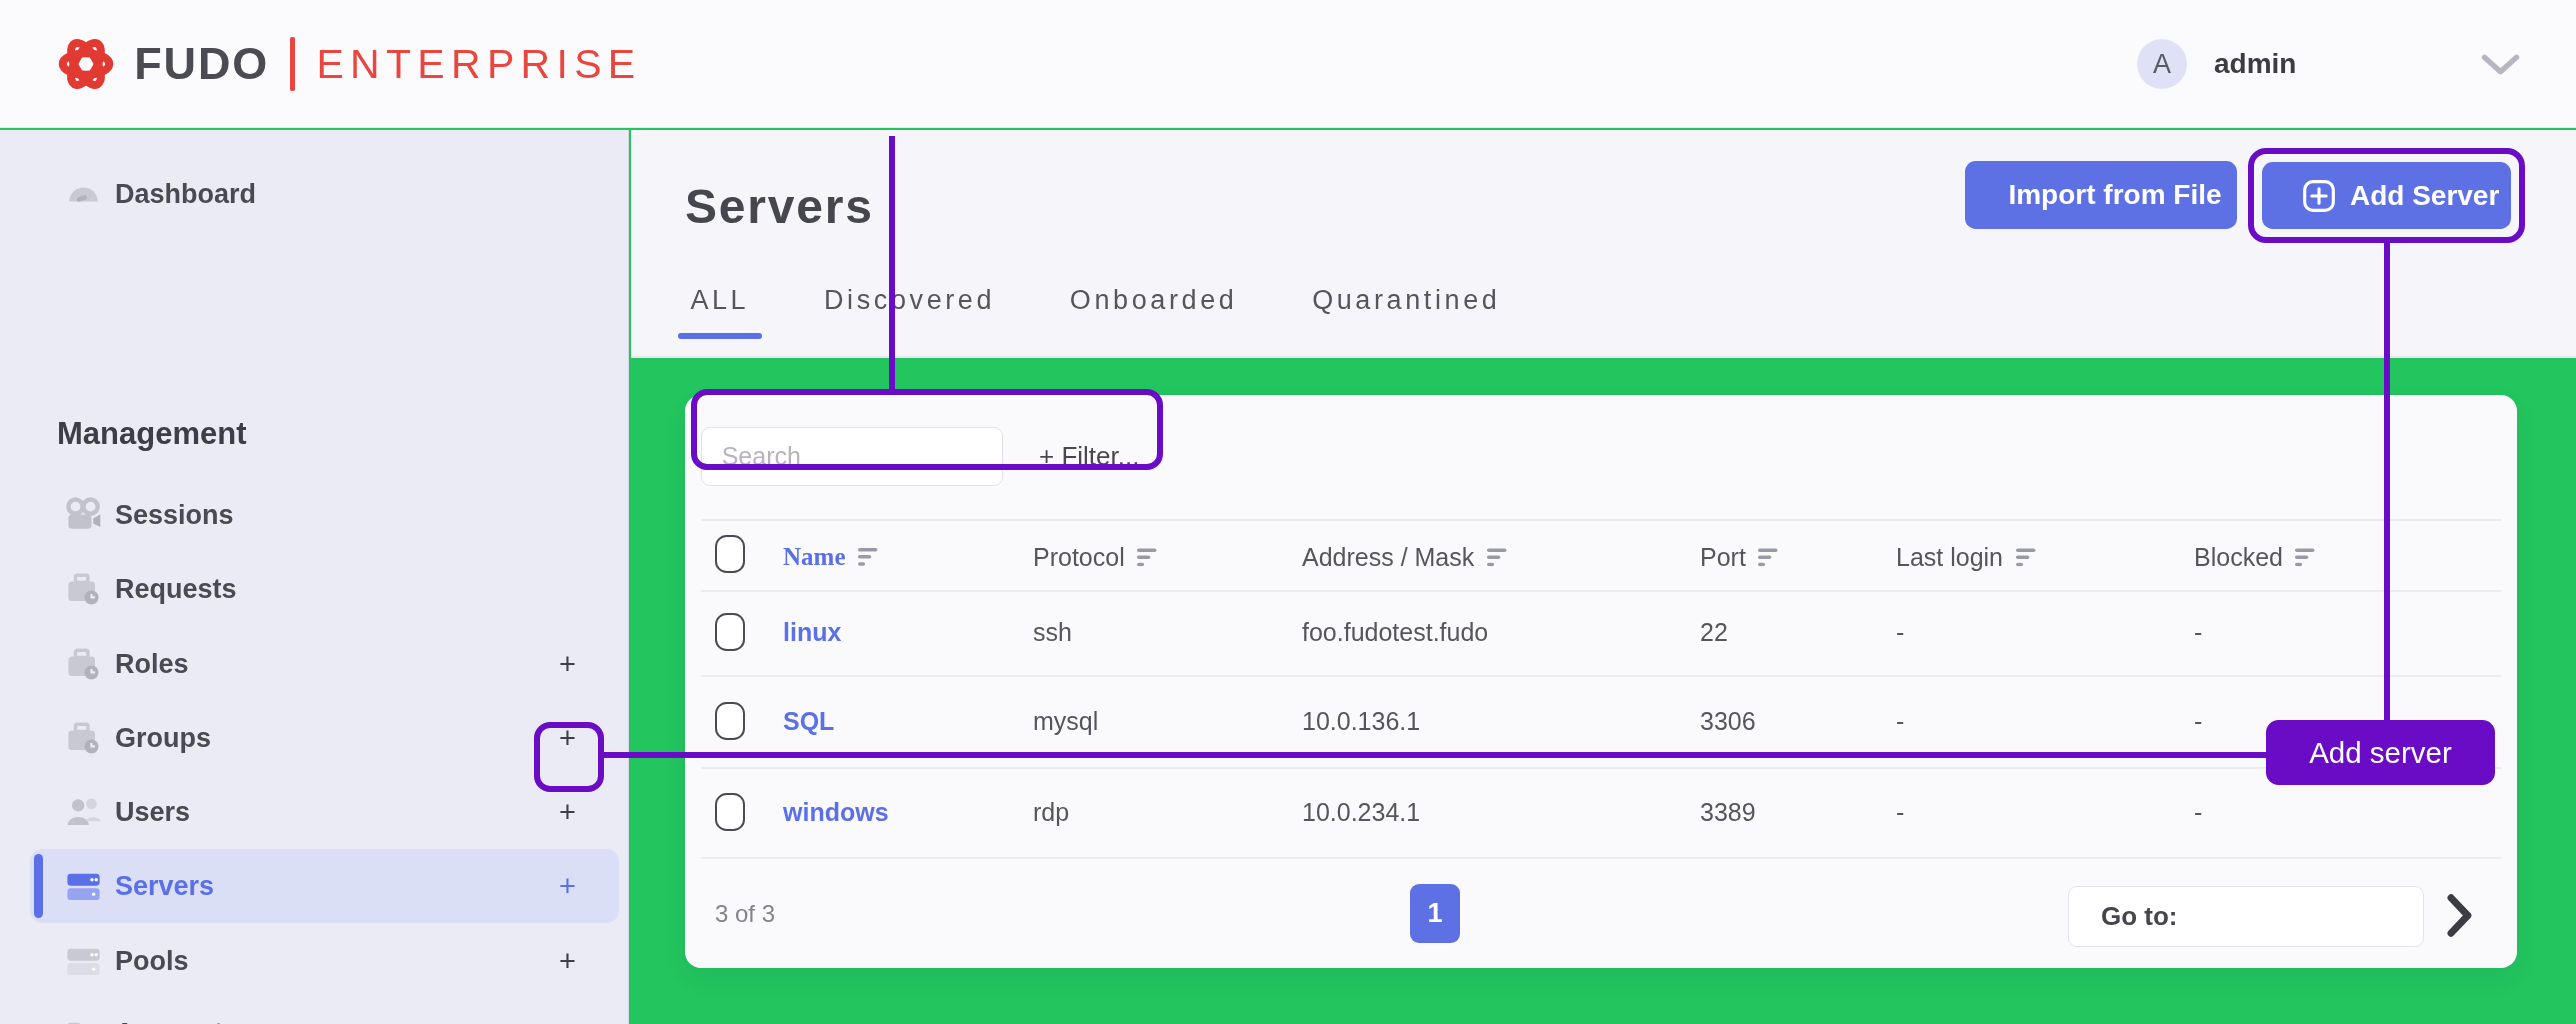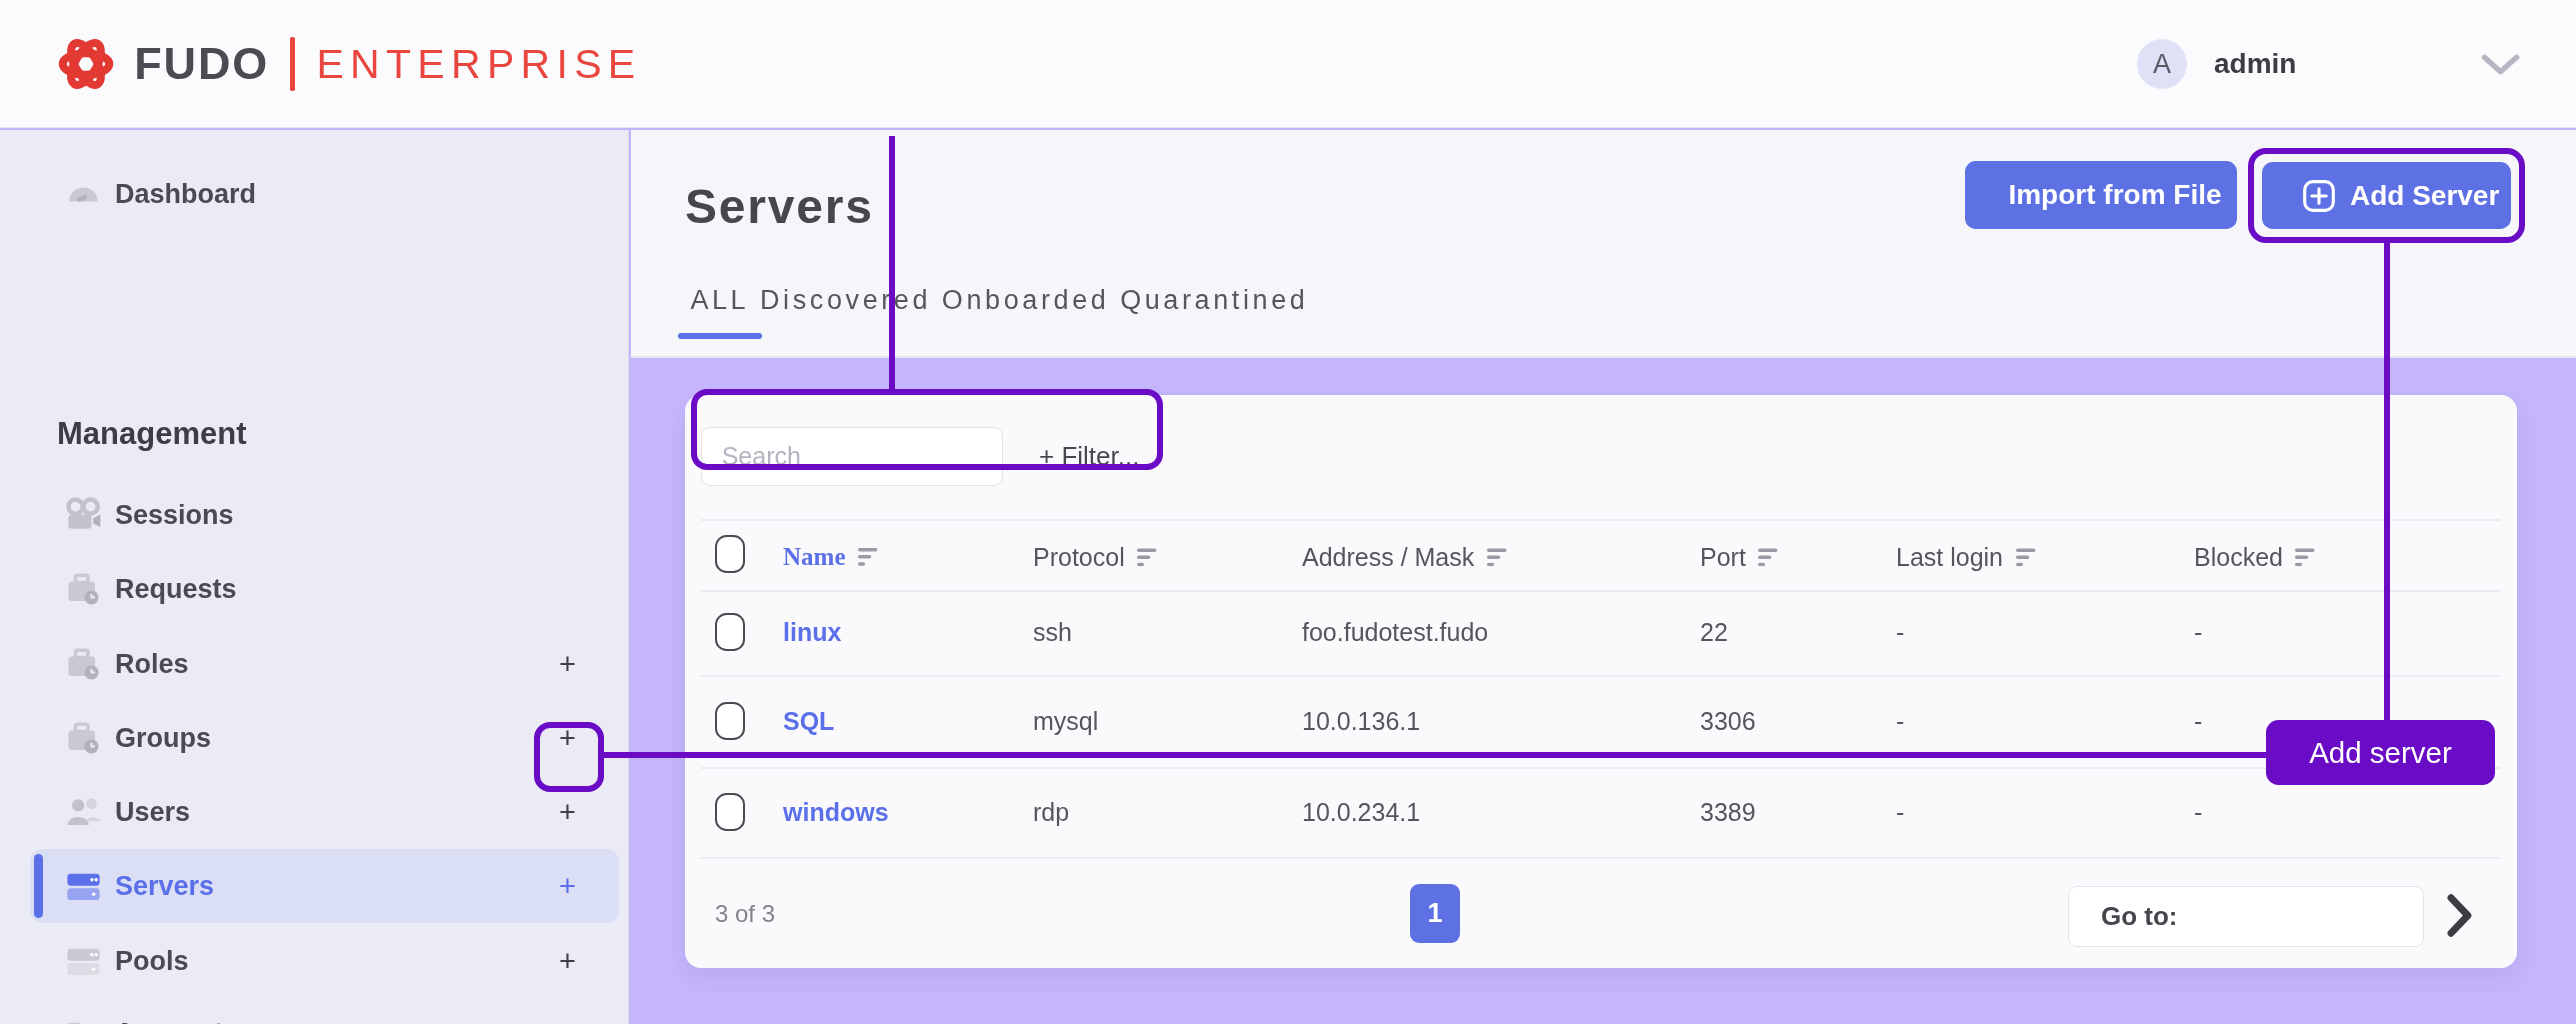--- a/index.html
+++ b/index.html
@@ -1,18 +1,18 @@
 <!DOCTYPE html>
 <html style="font-size:14.3px"><head>
 <meta charset="utf-8">
 <style>
   * { margin:0; padding:0; box-sizing:border-box; }
   html,body { width:2576px; height:1024px; }
   body { font-family:"Liberation Sans", sans-serif; background:#f1f1f7; }
-  .canvas { position:absolute; top:0; left:0; width:2576px; height:1024px; overflow:hidden; background:#c4b5fd; }
+  .canvas { position:absolute; top:0; left:0; width:2576px; height:1024px; overflow:hidden; background:#22c55e; }
 
   
   .topbar { position:absolute; left:0; top:0; width:2576px; height:128px; background:#fbfbfd; border-bottom:1.8px solid #e7e7f0; z-index:2; }
   .logo-wrap { position:absolute; left:52px; top:0; height:128px; display:flex; align-items:center; gap:14.3px; }
   .logo-brand { font-size:45px; font-weight:800; color:#4b4b53; letter-spacing:1.8px; }
   .logo-divider { width:4.5px; height:54px; background:#e8463e; border-radius:1.8px; margin:0 7.2px; }
   .logo-product { font-size:41px; font-weight:400; color:#e8463e; letter-spacing:6.3px; }
   .user-wrap { position:absolute; right:54px; top:0; height:128px; width:385px; display:flex; align-items:center; }
   .avatar { width:50px; height:50px; border-radius:50%; background:#dfe2f6; color:#5a5a64; font-size:27px; display:flex; align-items:center; justify-content:center; }
   .user-name { font-size:28px; font-weight:700; color:#3c3c44; margin-left:27px; }
@@ -27,21 +27,21 @@
   .side-section { position:absolute; left:57px; font-size:31px; font-weight:800; color:#3d3d45; }
   .side-item.active .hl { position:absolute; left:29.5px; top:0; width:589px; height:74px; background:#dbdff6; border-radius:12.5px; }
   .side-item.active .bar { position:absolute; left:34px; top:5.4px; width:9px; height:64px; background:#5a6fe8; border-radius:5.4px; }
   .side-item.active .lbl { color:#5a6fe8; }
   .side-item.active .plus { color:#5a6fe8; }
   .side-item > * { z-index:1; }
 
   
   .pagearea { position:absolute; left:631px; top:130px; width:1945px; height:226px; background:#f6f6fa; }
   .page-title { position:absolute; left:685px; top:179px; font-size:48px; font-weight:800; color:#46464e; letter-spacing:1.8px; z-index:1; }
-  .tabs { position:absolute; left:685px; top:285px; display:flex; z-index:1; }
+  .tabs { position:absolute; left:685px; top:285px; display:flex; gap:64px; z-index:1; }
   .tab { font-size:27px; color:#55555e; letter-spacing:3.6px; padding:0 5.4px 23px 5.4px; position:relative; cursor:pointer; }
   .tab.active::after { content:""; position:absolute; left:-7.2px; right:-7.2px; bottom:0; height:6.3px; border-radius:3.6px; background:#5a6fe8; }
   .hdr-divider { position:absolute; left:631px; top:356px; width:1945px; height:1.8px; background:#e7e7f0; }
 
   .btn { display:flex; align-items:center; justify-content:center; gap:14.3px; background:#5e71e4; color:#fff; border:none; border-radius:10.7px; font-size:28px; font-weight:700; cursor:pointer; font-family:"Liberation Sans", sans-serif;padding-left:28px; }
   .btn-import { position:absolute; left:1965px; top:161px; width:272px; height:68px; z-index:1; }
   .btn-add { position:absolute; left:2262px; top:162px; width:249px; height:67px; z-index:1; }
 
   
   .card { position:absolute; left:685px; top:395px; width:1832px; height:573px; background:#fafafd; border-radius:16px; box-shadow:0 10.7px 23px rgba(40,40,90,0.07); }

